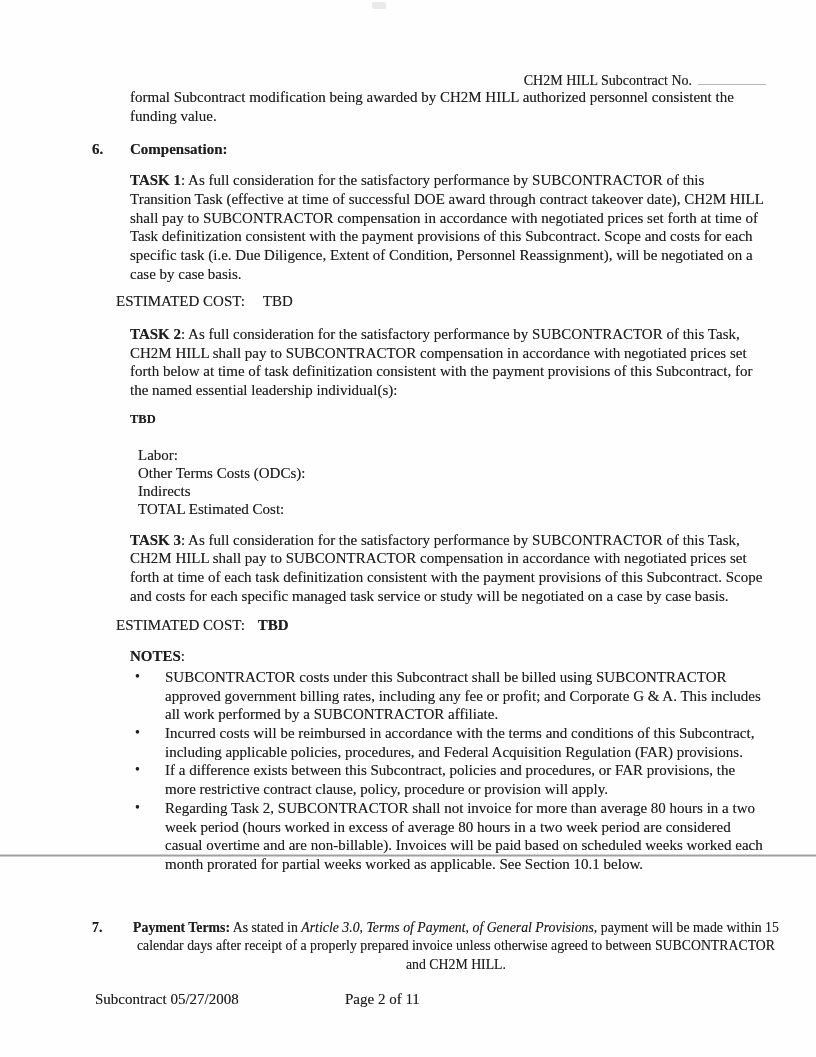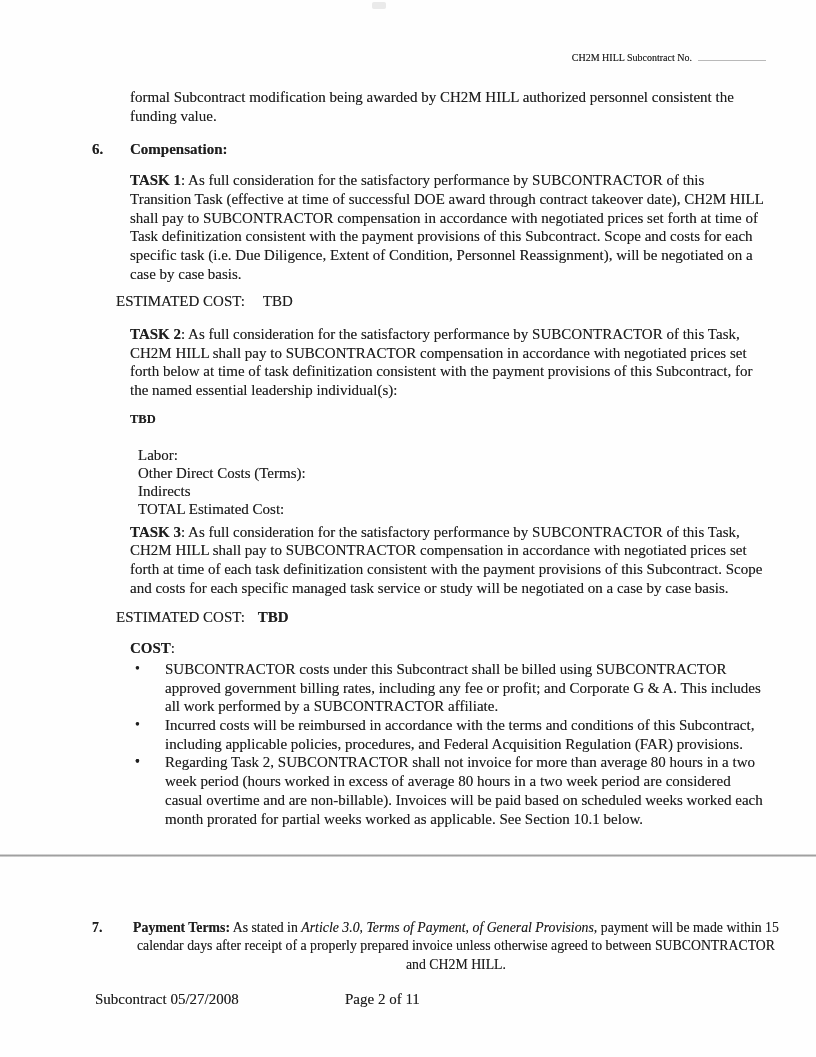--- a/index.html
+++ b/index.html
@@ -14,22 +14,22 @@
     color: #1e1e1e;
     text-shadow: 0 0 0.6px rgba(45,45,45,0.55);
   }
   
   .smudge {
     position: absolute; left: 372px; top: 2px; width: 14px; height: 7px;
     background: #d9d9d9; opacity: 0.55; border-radius: 2px;
   }
   
   .header-line {
-    position: absolute; top: 46px; right: 50px;
-    font-size: 10px; white-space: nowrap;
+    position: absolute; top: 70px; right: 50px;
+    font-size: 14px; white-space: nowrap;
   }
   .blank-line {
     display: inline-block; width: 68px; height: 14px;
     border-bottom: 1.5px solid #b9b9b9; margin-left: 6px;
   }
   
   .content {
     position: absolute; top: 88px; left: 92px; width: 676px;
     font-size: 15px; line-height: 18.7px;
   }
@@ -39,21 +39,21 @@
   .sec-heading { display: flex; margin-top: 15px; font-weight: bold; }
   .sec-num { width: 38px; flex: none; }
   .task-para { margin-top: 12px; }
   .est-cost { margin-top: 9px; margin-left: 24px; }
   .est-val { margin-left: 18px; }
   .est-val-2 { margin-left: 13px; font-weight: bold; }
   .name-title-block { margin-top: 12px; margin-left: 38px; font-size: 12.5px; line-height: 15px; }
   .name-title-head { text-decoration: underline; }
   .name-title-val { font-weight: bold; }
   .cost-lines { margin-top: 19px; margin-left: 46px; line-height: 18.2px; }
-  .task3-para { margin-top: 4px; }
+  .task3-para { margin-top: 12px; }
   .notes-head { margin-top: 12px; margin-left: 38px; }
   .notes-head b { font-weight: bold; }
   ul.notes { margin: 2px 0 0 0; padding: 0; list-style: none; }
   ul.notes li {
     position: relative; margin-left: 43px; padding-left: 30px; width: 603px;
   }
   ul.notes li .bullet-glyph {
     position: absolute; left: 0; top: 0; font-size: 14px;
   }
   
@@ -104,35 +104,35 @@
     <p class="est-cost"><span>ESTIMATED COST:</span><span class="est-val">TBD</span></p>
 
     <p class="task-para indent" style="margin-top:14px;"><b>TASK 2</b><span>: As full consideration for the satisfactory performance by SUBCONTRACTOR of this Task, CH2M HILL shall pay to SUBCONTRACTOR compensation in accordance with negotiated prices set forth below at time of task definitization consistent with the payment provisions of this Subcontract, for the named essential leadership individual(s):</span></p>
 
     <div class="name-title-block">
       <div class="name-title-val">TBD</div>
     </div>
 
     <div class="cost-lines">
       <div>Labor:</div>
-      <div>Other Direct Costs (Terms):</div>
+      <div>Other Terms Costs (ODCs):</div>
       <div>Indirects</div>
       <div>TOTAL Estimated Cost:</div>
     </div>
 
     <p class="task-para indent task3-para"><b>TASK 3</b><span>: As full consideration for the satisfactory performance by SUBCONTRACTOR of this Task, CH2M HILL shall pay to SUBCONTRACTOR compensation in accordance with negotiated prices set forth at time of each task definitization consistent with the payment provisions of this Subcontract. Scope and costs for each specific managed task service or study will be negotiated on a case by case basis.</span></p>
 
     <p class="est-cost" style="margin-top:11px;"><span>ESTIMATED COST:</span><span class="est-val-2">TBD</span></p>
 
-    <p class="notes-head"><b>COST</b><span>:</span></p>
+    <p class="notes-head"><b>NOTES</b><span>:</span></p>
 
     <ul class="notes">
       <li><span class="bullet-glyph">•</span><span>SUBCONTRACTOR costs under this Subcontract shall be billed using SUBCONTRACTOR approved government billing rates, including any fee or profit; and Corporate G &amp; A. This includes all work performed by a SUBCONTRACTOR affiliate.</span></li>
       <li><span class="bullet-glyph">•</span><span>Incurred costs will be reimbursed in accordance with the terms and conditions of this Subcontract, including applicable policies, procedures, and Federal Acquisition Regulation (FAR) provisions.</span></li>
-      <li><span class="bullet-glyph">•</span></li>
+      <li><span class="bullet-glyph">•</span><span>If a difference exists between this Subcontract, policies and procedures, or FAR provisions, the more restrictive contract clause, policy, procedure or provision will apply.</span></li>
       <li><span class="bullet-glyph">•</span><span>Regarding Task 2, SUBCONTRACTOR shall not invoice for more than average 80 hours in a two week period (hours worked in excess of average 80 hours in a two week period are considered casual overtime and are non-billable).  Invoices will be paid based on scheduled weeks worked each month prorated for partial weeks worked as applicable. See Section 10.1 below.</span></li>
     </ul>
 
   </div>
 
   <div class="fold-line"></div>
 
   <div class="sec7">
     <div class="sec7-row">
       <span class="sec7-num">7.</span>

